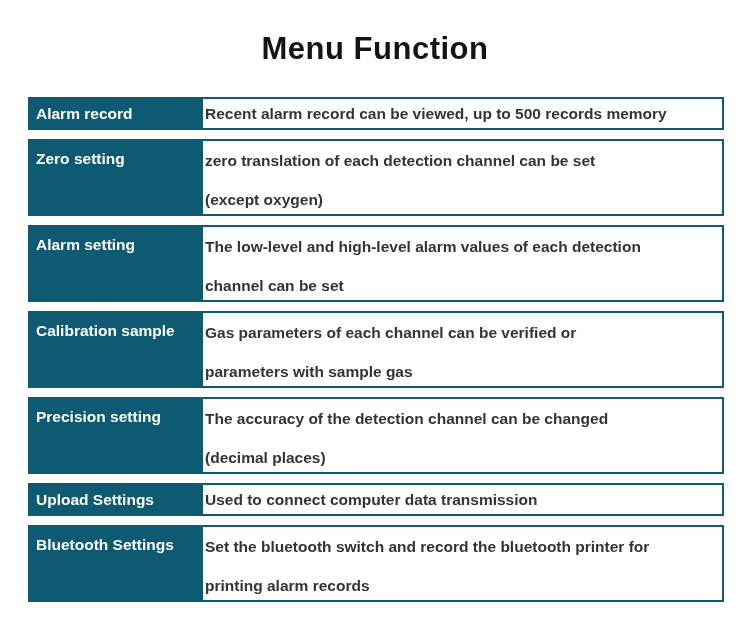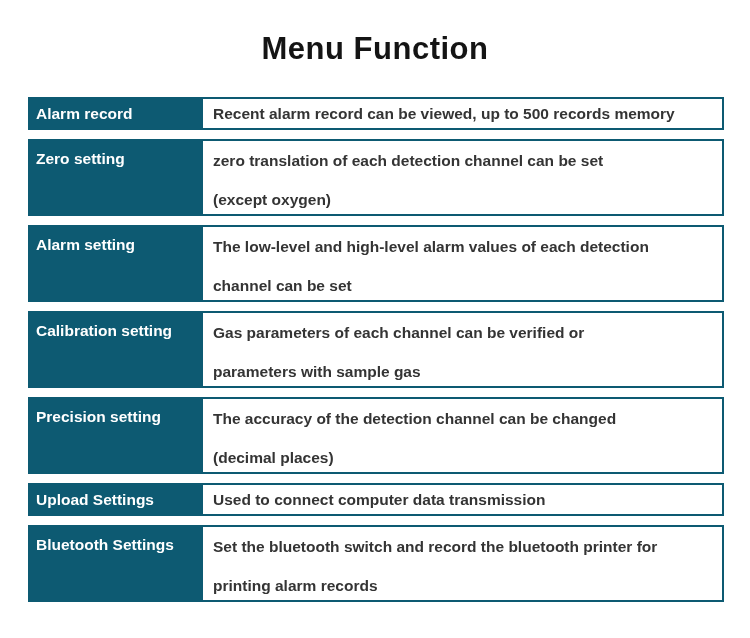--- a/index.html
+++ b/index.html
@@ -44,21 +44,21 @@
   }
   .single .label-cell { line-height: 33px; }
   .multi  .label-cell { padding-top: 10px; line-height: 20px; }
   .desc-cell {
     flex: 1;
     background: #ffffff;
     border: 2px solid var(--teal);
     border-left: none;
     color: var(--desc-text);
     font-size: 15.5px;
-    padding-left: 10px;
+    padding-left: 2px;
     overflow: hidden;
   }
   .single .desc-cell .desc-line { line-height: 29px; }
   .multi  .desc-cell .desc-line { line-height: 39px; }
 </style>
 </head>
 <body>
 
 <div class="page">
   <h1 class="page-title">Menu Function</h1>
@@ -80,21 +80,21 @@
 
   <div class="row multi">
     <div class="label-cell">Alarm setting</div>
     <div class="desc-cell">
           <div class="desc-line">The low-level and high-level alarm values of each detection</div>
           <div class="desc-line">channel can be set</div>
         </div>
   </div>
 
   <div class="row multi">
-    <div class="label-cell">Calibration setting</div>
+    <div class="label-cell">Calibration sample</div>
     <div class="desc-cell">
           <div class="desc-line">Gas parameters of each channel can be verified or</div>
           <div class="desc-line">parameters with sample gas</div>
         </div>
   </div>
 
   <div class="row multi">
     <div class="label-cell">Precision setting</div>
     <div class="desc-cell">
           <div class="desc-line">The accuracy of the detection channel can be changed</div>

